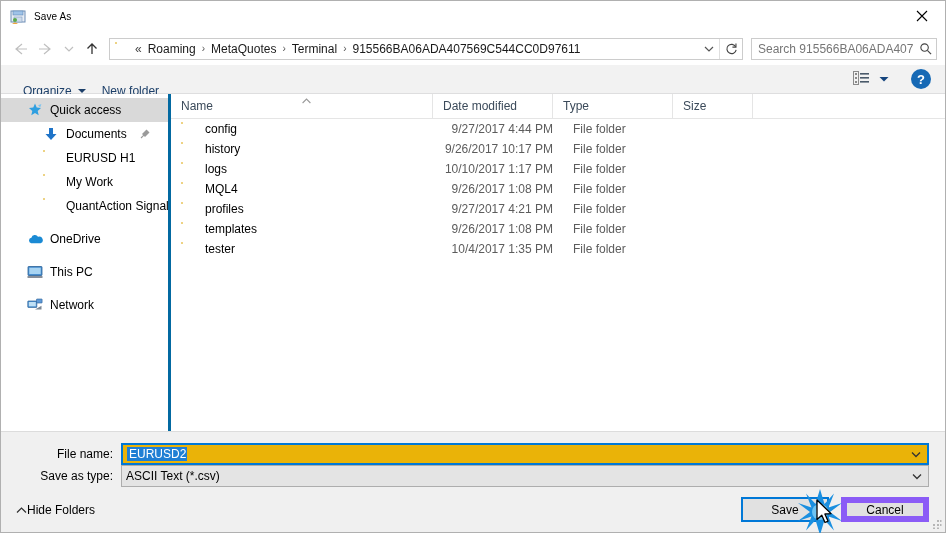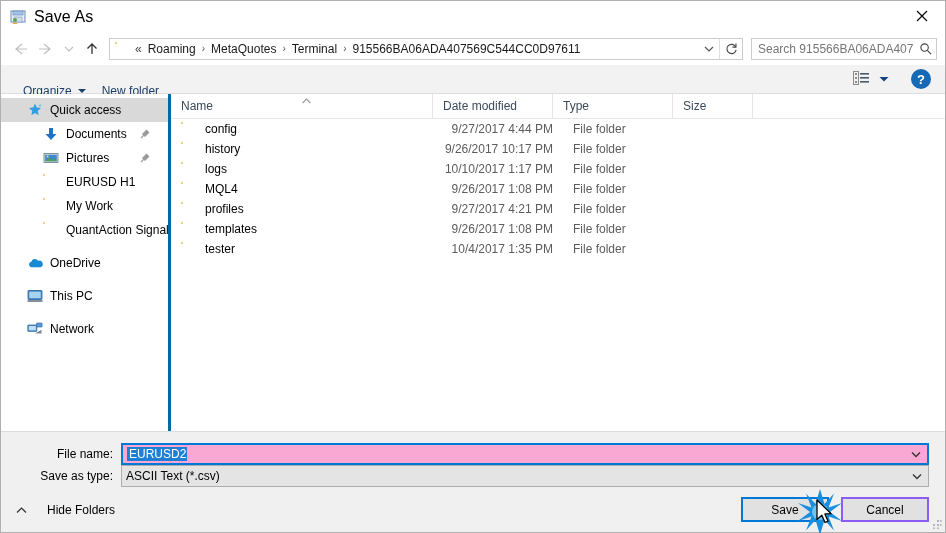--- a/index.html
+++ b/index.html
@@ -34,21 +34,21 @@
     flex: 0 0 auto;
     position: relative;
   }
   .title-icon {
     width: 16px; height: 16px;
     margin-left: 9px; margin-right: 8px;
     position: relative;
     flex: 0 0 auto;
   }
   .title-text {
-    font-size: 16px;
+    font-size: 10px;
     color: #000;
     letter-spacing: .1px;
   }
   .winbtn-close {
     position: absolute;
     right: 0; top: 0;
     width: 46px; height: 30px;
     display: flex; align-items: center; justify-content: center;
     cursor: default;
   }
@@ -339,21 +339,21 @@
   .combo {
     flex: 1 1 auto;
     height: 22px;
     display: flex;
     align-items: center;
     box-sizing: border-box;
     min-width: 0;
   }
   .combo.filename {
     border: 2px solid #0078d7;
-    background: #f9a8d4;
+    background: #eab308;
   }
   .combo.filetype {
     border: 1px solid #adadad;
     background: #e4e4e4;
   }
   .combo .val {
     flex: 1 1 auto;
     font-size: 12px;
     padding-left: 4px;
     color: #000;
@@ -378,34 +378,34 @@
     background: #f0f0f0;
     display: flex;
     align-items: center;
     padding: 0 16px 0 12px;
     position: relative;
     box-sizing: border-box;
   }
   .hidefolders {
     display: flex;
     align-items: flex-start;
-    gap: 20px;
+    gap: 0;
     font-size: 12px;
     color: #000;
     padding: 3px 3px;
   }
   .footer-spacer { flex: 1 1 auto; }
   .btn {
     width: 88px; height: 25px;
     font-size: 12px;
     color: #000;
     display: flex; align-items: center; justify-content: center;
     box-sizing: border-box;
     background: #e1e1e1;
-    border: 2px solid #8b5cf6;
+    border: 6px solid #8b5cf6;
     margin-left: 12px;
     position: relative;
   }
   .btn.primary {
     border: 2px solid #0078d7;
     background: #e1e1e1;
   }
   .grip {
     position: absolute;
     right: 3px; bottom: 3px;
@@ -597,37 +597,20 @@
         </span>
         <span>Documents</span>
         <span class="pin">
           <svg width="13" height="13" viewBox="0 0 13 13">
             <path d="M3 7 L7.5 2.5 L10.5 5.5 L6 10 Z" fill="#9a9a9a"></path>
             <path d="M5.4 7.6 L2 11" stroke="#9a9a9a" stroke-width="1.1"></path>
           </svg>
         </span>
       </div>
 
-      <div class="sb-item lvl1">
-        <span class="sb-icon">
-          <svg width="16" height="16" viewBox="0 0 16 16">
-            <rect x="1" y="3.5" width="14" height="9" fill="#cfd8e0" stroke="#7a8894" stroke-width="0.9"></rect>
-            <rect x="2.2" y="4.8" width="11.6" height="6.4" fill="#3a8ad0"></rect>
-            <path d="M2.2 11.2 L6 7.4 L8.6 10 L10.6 8.2 L13.8 11.2 Z" fill="#4f9e5a"></path>
-            <circle cx="4.6" cy="6.6" r="1" fill="#f2e06a"></circle>
-          </svg>
-        </span>
-        <span>Pictures</span>
-        <span class="pin">
-          <svg width="13" height="13" viewBox="0 0 13 13">
-            <path d="M3 7 L7.5 2.5 L10.5 5.5 L6 10 Z" fill="#9a9a9a"></path>
-            <path d="M5.4 7.6 L2 11" stroke="#9a9a9a" stroke-width="1.1"></path>
-          </svg>
-        </span>
-      </div>
 
 
       <div class="sb-item lvl1">
         <span class="sb-icon">
           <span class="folder"><span class="tab"></span><span class="body2"></span><span class="right"></span></span>
         </span>
         <span>EURUSD H1</span>
       </div>
 
       <div class="sb-item lvl1">

